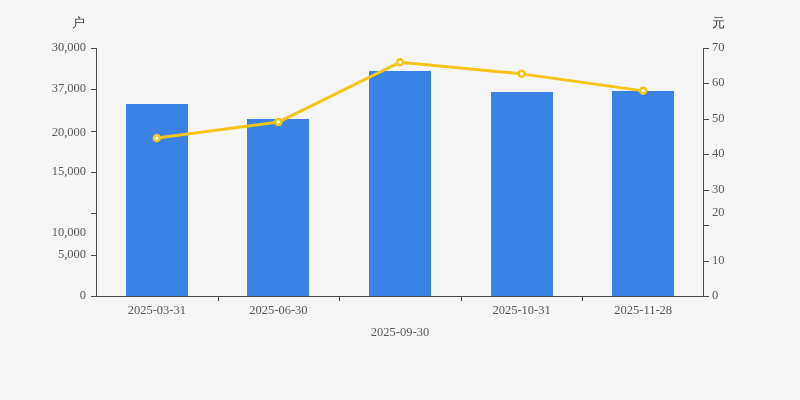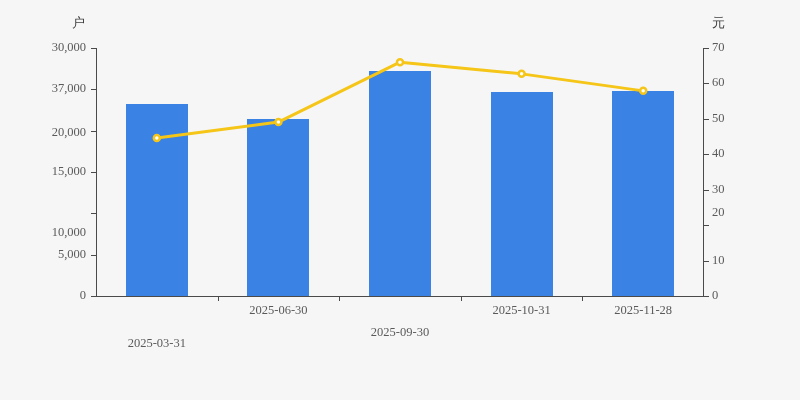--- a/index.html
+++ b/index.html
@@ -132,21 +132,21 @@
       <div class="tick tick-right" style="top: 83.4286px;"></div>
       <div class="tick-label tick-label-right" style="top: 75.4286px;">60</div>
       <div class="tick tick-right" style="top: 48px;"></div>
       <div class="tick-label tick-label-right" style="top: 40px;">70</div>
     </div>
   <div id="x-ticks">
       <div class="tick-x" style="left: 217.6px;"></div>
       <div class="tick-x" style="left: 339.2px;"></div>
       <div class="tick-x" style="left: 460.8px;"></div>
       <div class="tick-x" style="left: 582.4px;"></div>
-      <div class="x-label" style="left: 96px; width: 121.6px; margin-top: 33px;">2025-03-31</div>
+      <div class="x-label" style="left: 96px; width: 121.6px;">2025-03-31</div>
       <div class="x-label" style="left: 217.6px; width: 121.6px;">2025-06-30</div>
       <div class="x-label" style="left: 339.2px; width: 121.6px; margin-top: 22px;">2025-09-30</div>
       <div class="x-label" style="left: 460.8px; width: 121.6px;">2025-10-31</div>
       <div class="x-label" style="left: 582.4px; width: 121.6px;">2025-11-28</div>
     </div>
   <div id="bars-layer">
       <div class="bar" title="2025-03-31: 23230户" style="left: 125.8px; top: 103.965px; width: 62px; height: 192.035px; background: rgb(58, 130, 228);"></div>
       <div class="bar" title="2025-06-30: 21400户" style="left: 247.4px; top: 119.093px; width: 62px; height: 176.907px; background: rgb(58, 130, 228);"></div>
       <div class="bar" title="2025-09-30: 27220户" style="left: 369px; top: 70.9813px; width: 62px; height: 225.019px; background: rgb(58, 130, 228);"></div>
       <div class="bar" title="2025-10-31: 24680户" style="left: 490.6px; top: 91.9787px; width: 62px; height: 204.021px; background: rgb(58, 130, 228);"></div>

